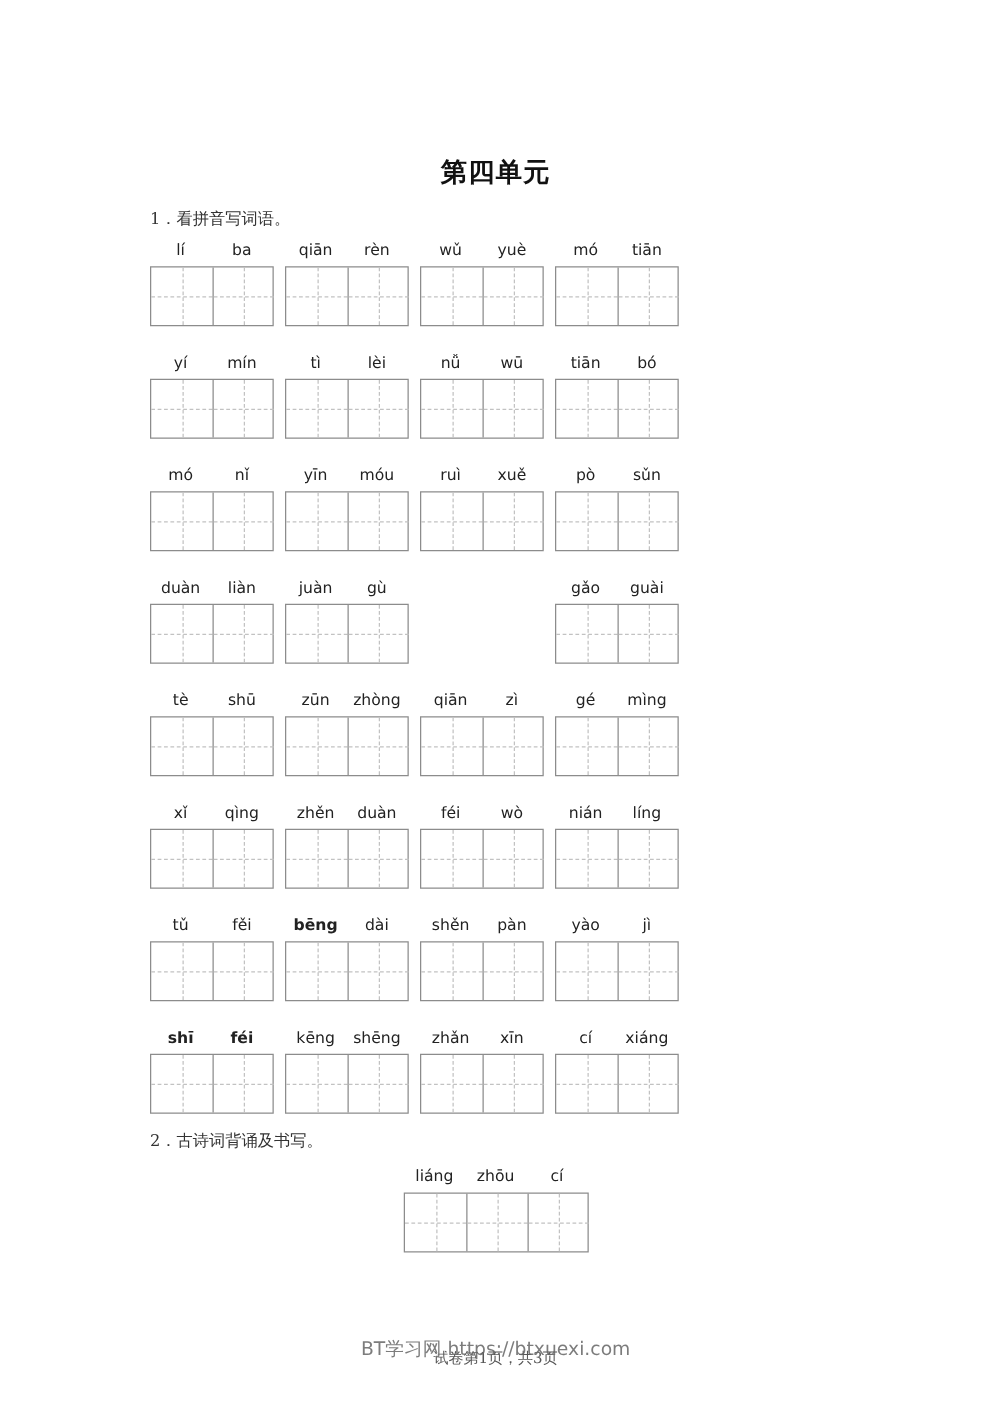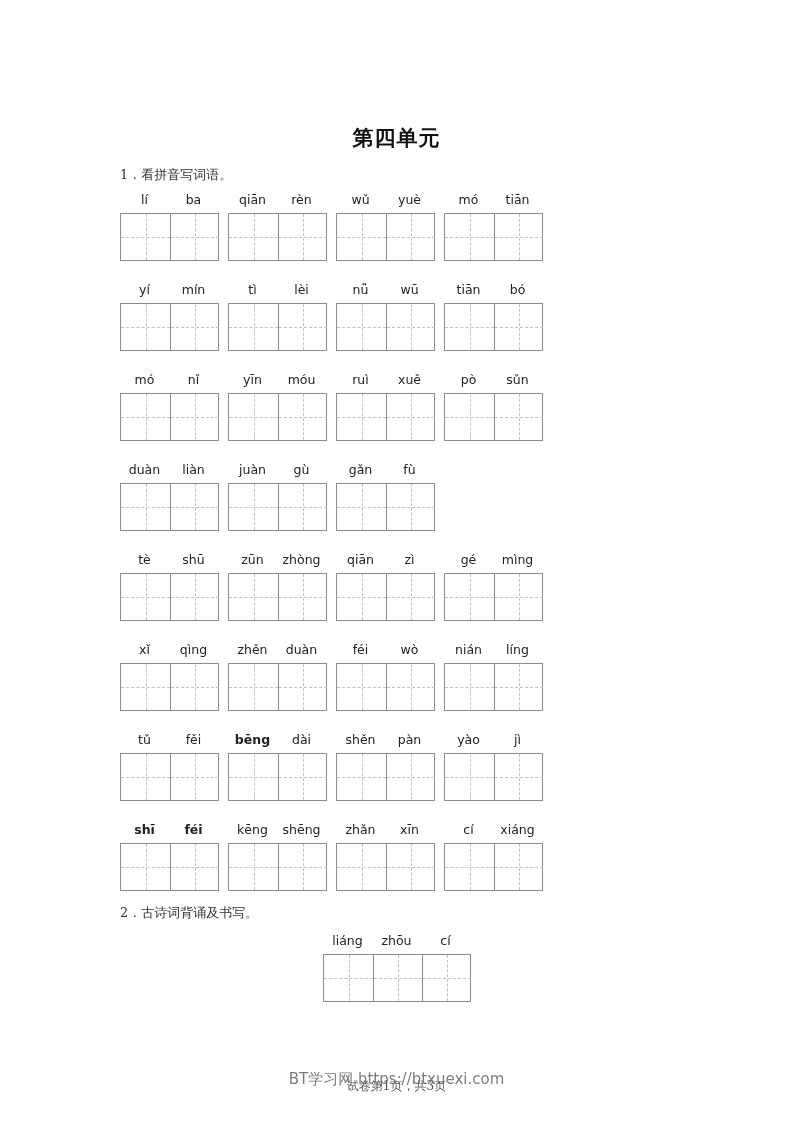--- a/index.html
+++ b/index.html
@@ -148,23 +148,23 @@
         </div>
       </div>
       <div class="group" style="left: 108px;">
         <div class="py" style="left: 0px;">juàn</div>
         <div class="py" style="left: 49px;">gù</div>
         <div class="box" style="left: 0px; width: 99px;">
           <div class="cell" style="left: 0px;"></div>
           <div class="cell" style="left: 49px;"></div>
         </div>
       </div>
-      <div class="group" style="left: 216px;">
-        <div class="py" style="left: 0px;">gǎn</div>
-        <div class="py" style="left: 49px;">fù</div>
+      <div class="group" style="left: 324px;">
+        <div class="py" style="left: 0px;">gǎo</div>
+        <div class="py" style="left: 49px;">guài</div>
         <div class="box" style="left: 0px; width: 99px;">
           <div class="cell" style="left: 0px;"></div>
           <div class="cell" style="left: 49px;"></div>
         </div>
       </div>
     </div>
     <div class="grid-row" style="top: 552px;">
       <div class="group" style="left: 0px;">
         <div class="py" style="left: 0px;">tè</div>
         <div class="py" style="left: 49px;">shū</div>

